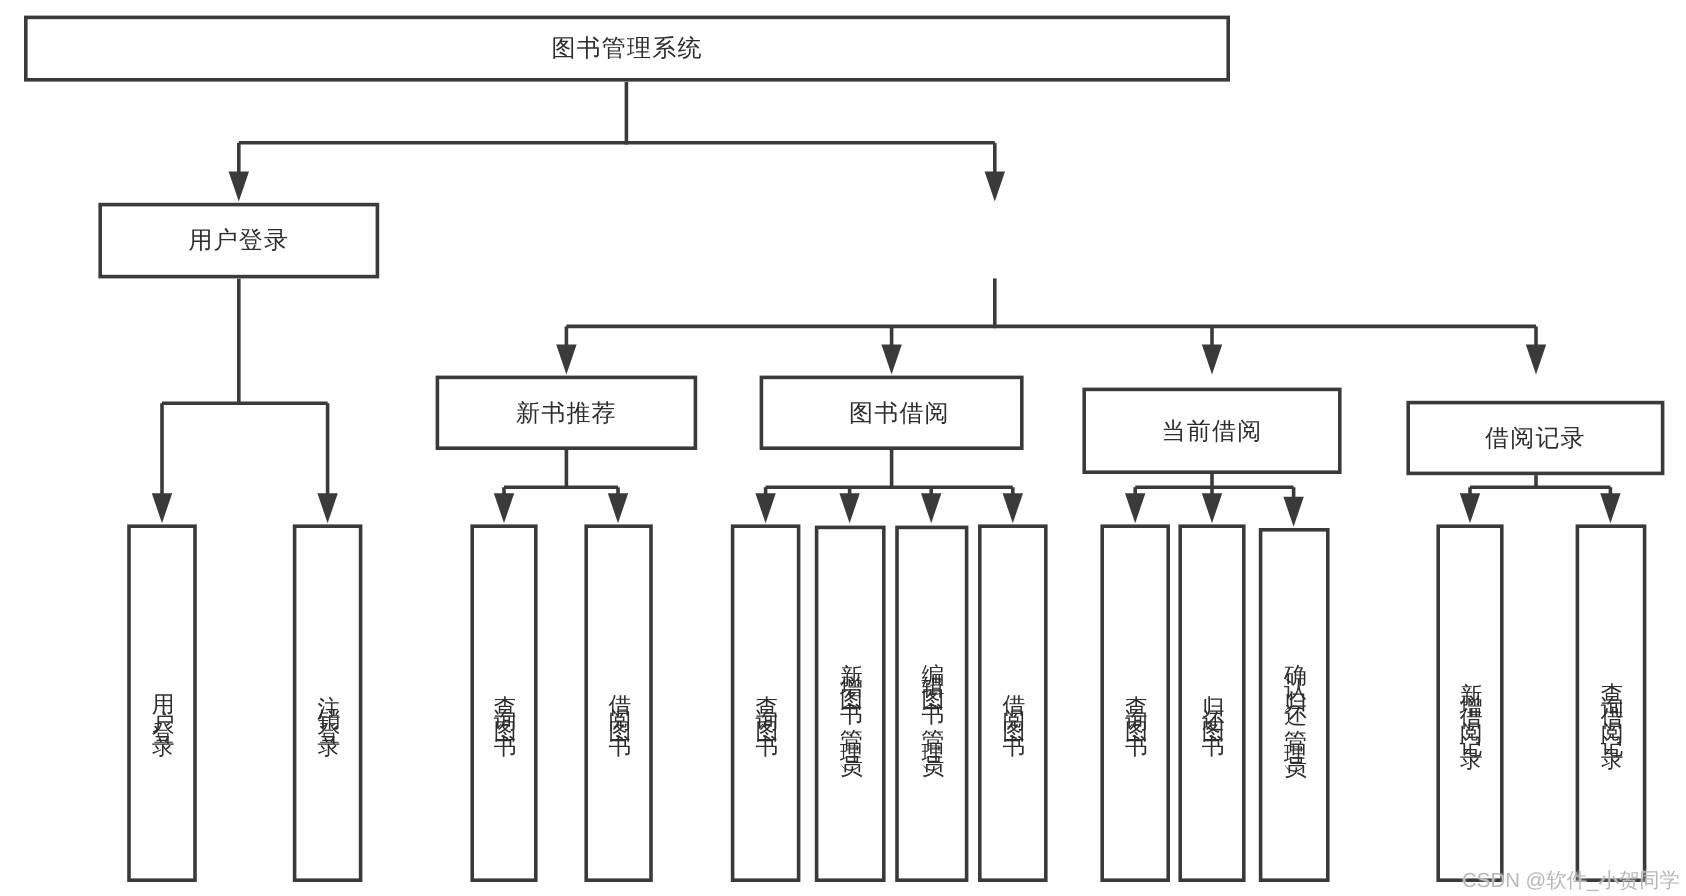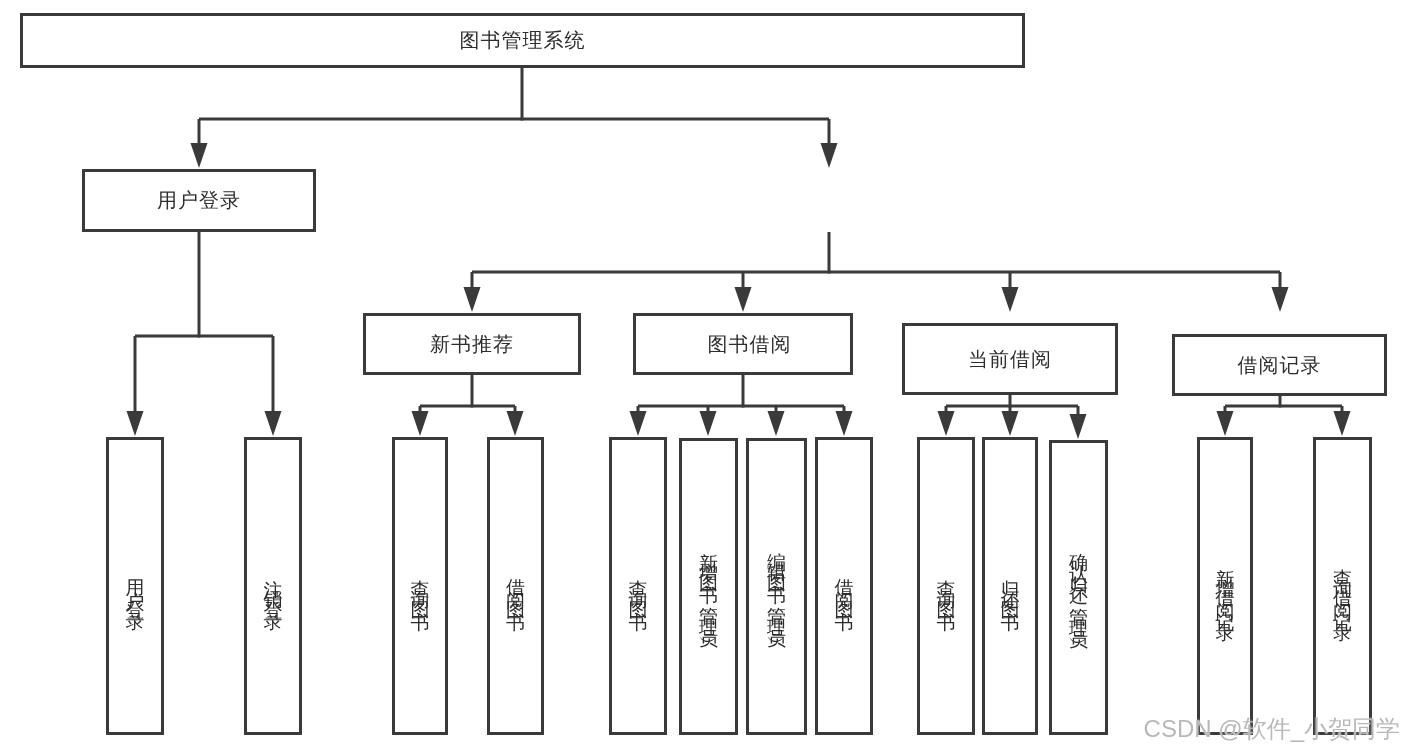--- a/index.html
+++ b/index.html
@@ -49,21 +49,21 @@
     text-orientation: mixed;
     font-size: 19px;
     letter-spacing: 11px;
     color: var(--text);
     white-space: nowrap;
   }
   .watermark {
     position: absolute;
     right: 5px;
     bottom: 2px;
-    font-size: 24px;
+    font-size: 17px;
     color: var(--watermark);
     z-index: 3;
     white-space: nowrap;
     text-shadow: 0 0 2px #ffffff;
   }
 </style>
 </head>
 <body>
 
 <div class="stage">

